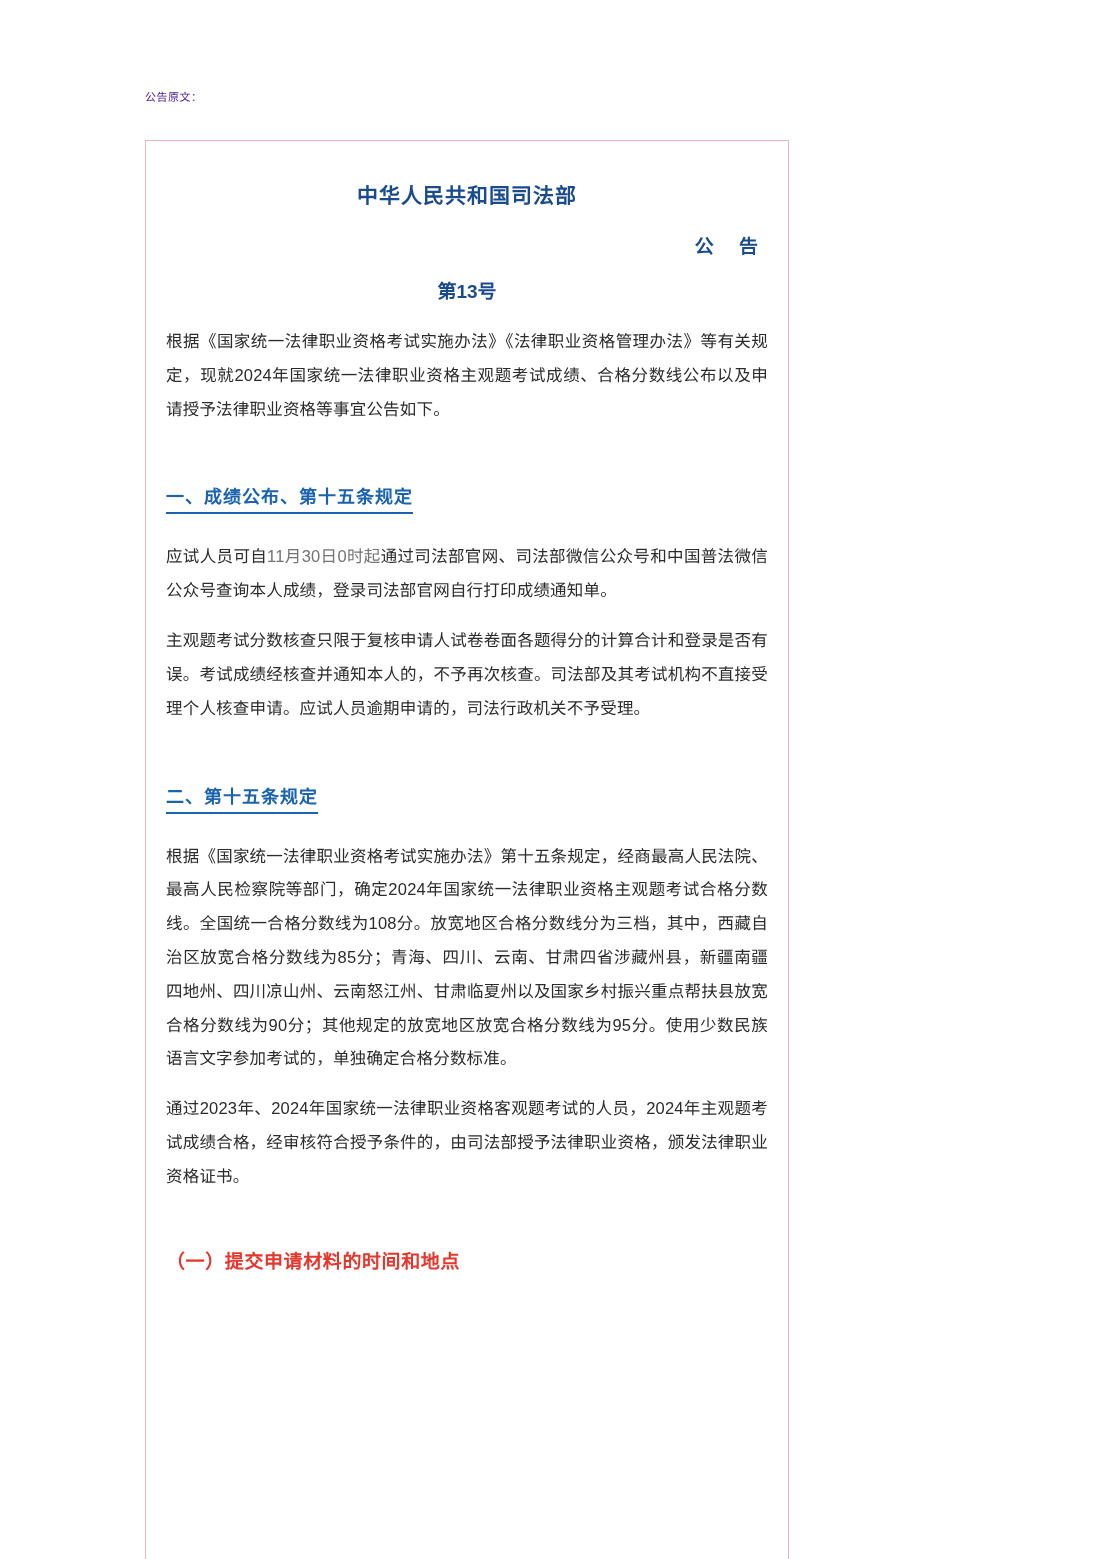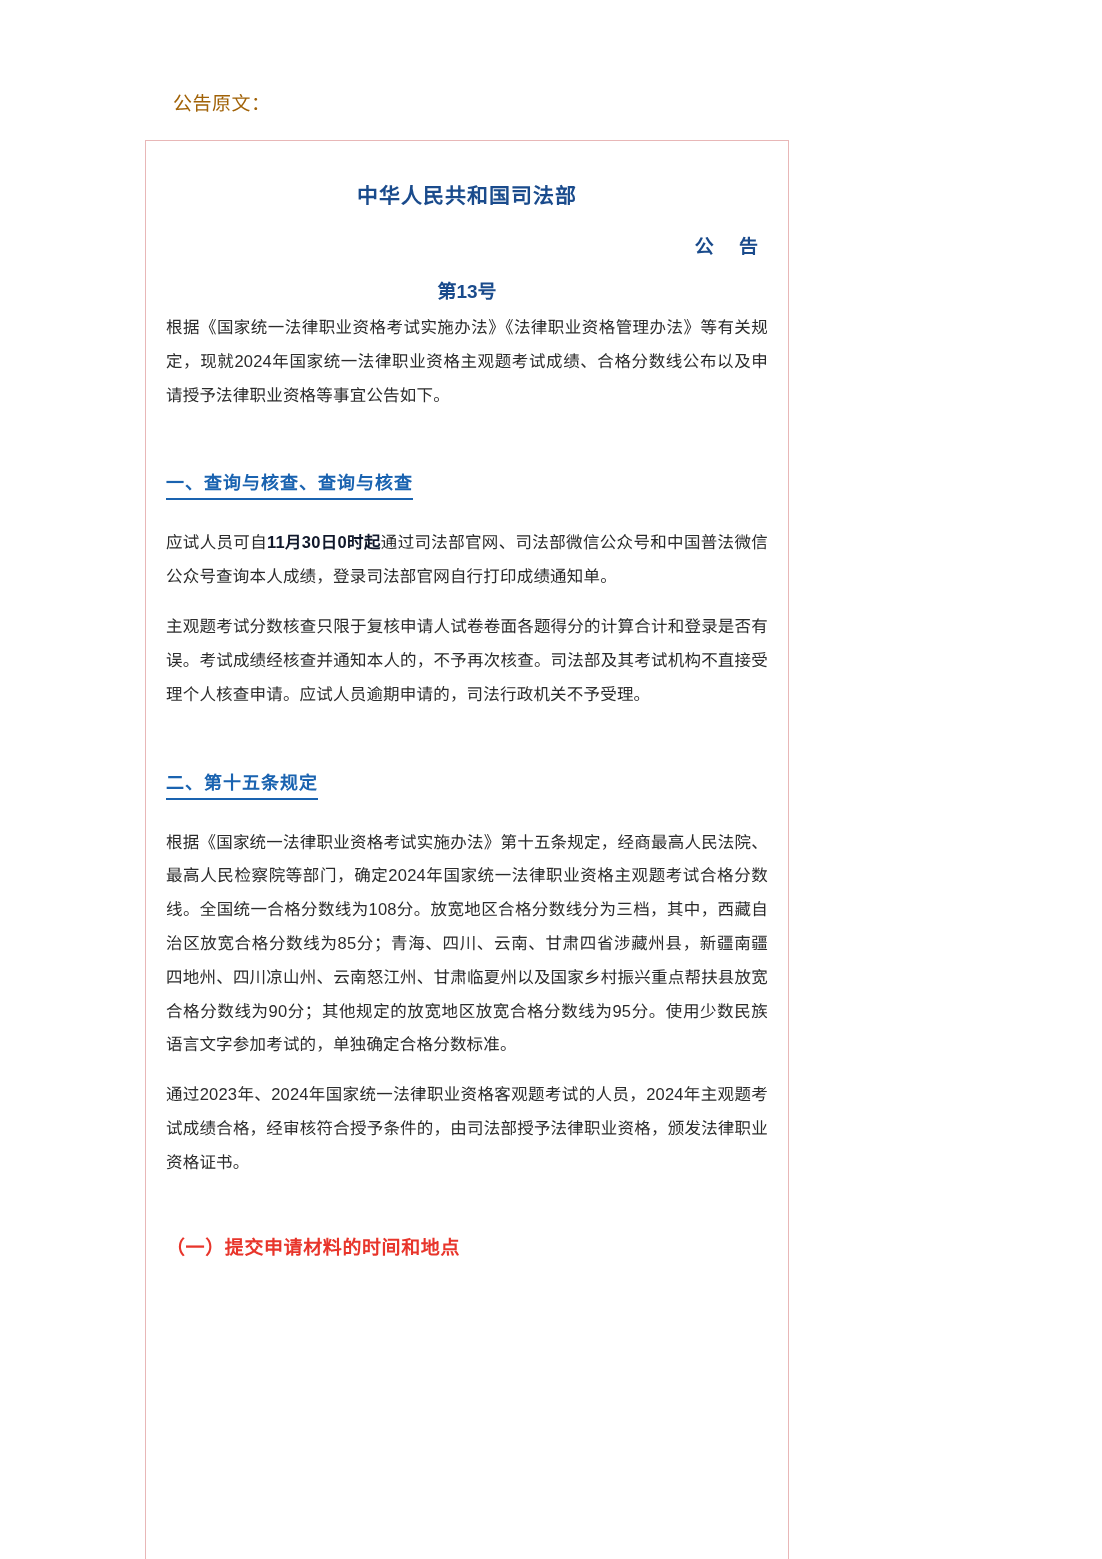--- a/index.html
+++ b/index.html
@@ -17,24 +17,23 @@
   .page {
     position: relative;
     width: 1102px;
     min-height: 1559px;
     box-sizing: border-box;
   }
   .page-label {
     position: absolute;
     left: 145px;
     top: 88px;
-    font-size: 19px;
-    color: #a16207;
+    font-size: 11px;
+    color: #4c1d95;
     letter-spacing: 0.5px;
-    margin-left: 28px;
   }
   .notice-box {
     position: absolute;
     left: 145px;
     top: 140px;
     width: 644px;
     min-height: 1419px;
     box-sizing: border-box;
     border: 1px solid #e8b7b7;
     border-bottom: none;
@@ -66,21 +65,21 @@
   }
   p.para {
     font-size: 16.5px;
     line-height: 2.05;
     color: #2b2b2b;
     margin: 16px 0 0 0;
     text-align: justify;
     letter-spacing: 0.2px;
   }
   p.para.first {
-    margin-top: 8px;
+    margin-top: 22px;
   }
   .h-section {
     font-size: 18px;
     font-weight: bold;
     color: #1a63b0;
     margin: 46px 0 10px 0;
     display: inline-block;
     border-bottom: 2px solid #1a63b0;
     padding-bottom: 4px;
     letter-spacing: 1px;
@@ -89,22 +88,22 @@
     margin-top: 10px;
   }
   .h-sub {
     font-size: 19px;
     font-weight: bold;
     color: #e8352b;
     margin: 52px 0 0 0;
     letter-spacing: 0.6px;
   }
   .hl-red {
-    color: #0f172a;
-    font-weight: bold;
+    color: #737373;
+    font-weight: normal;
   }
   .spacer-bottom {
     height: 28px;
   }
 </style>
 </head>
 <body>
 
 <div class="page">
 
@@ -112,21 +111,21 @@
 
   <div class="notice-box">
 
     <div class="doc-title">中华人民共和国司法部</div>
     <div class="doc-subtitle">公 告</div>
     <div class="doc-number">第13号</div>
 
     <p class="para first">根据《国家统一法律职业资格考试实施办法》《法律职业资格管理办法》等有关规定，现就2024年国家统一法律职业资格主观题考试成绩、合格分数线公布以及申请授予法律职业资格等事宜公告如下。</p>
 
     <div class="section-wrap">
-      <div class="h-section">一、查询与核查、查询与核查</div>
+      <div class="h-section">一、成绩公布、第十五条规定</div>
       <p class="para">
         <span>应试人员可自</span><span class="hl-red">11月30日0时起</span><span>通过司法部官网、司法部微信公众号和中国普法微信公众号查询本人成绩，登录司法部官网自行打印成绩通知单。</span>
       </p>
       <p class="para">主观题考试分数核查只限于复核申请人试卷卷面各题得分的计算合计和登录是否有误。考试成绩经核查并通知本人的，不予再次核查。司法部及其考试机构不直接受理个人核查申请。应试人员逾期申请的，司法行政机关不予受理。</p>
     </div>
 
     <div class="section-wrap">
       <div class="h-section">二、第十五条规定</div>
       <p class="para">根据《国家统一法律职业资格考试实施办法》第十五条规定，经商最高人民法院、最高人民检察院等部门，确定2024年国家统一法律职业资格主观题考试合格分数线。全国统一合格分数线为108分。放宽地区合格分数线分为三档，其中，西藏自治区放宽合格分数线为85分；青海、四川、云南、甘肃四省涉藏州县，新疆南疆四地州、四川凉山州、云南怒江州、甘肃临夏州以及国家乡村振兴重点帮扶县放宽合格分数线为90分；其他规定的放宽地区放宽合格分数线为95分。使用少数民族语言文字参加考试的，单独确定合格分数标准。</p>
     </div>

